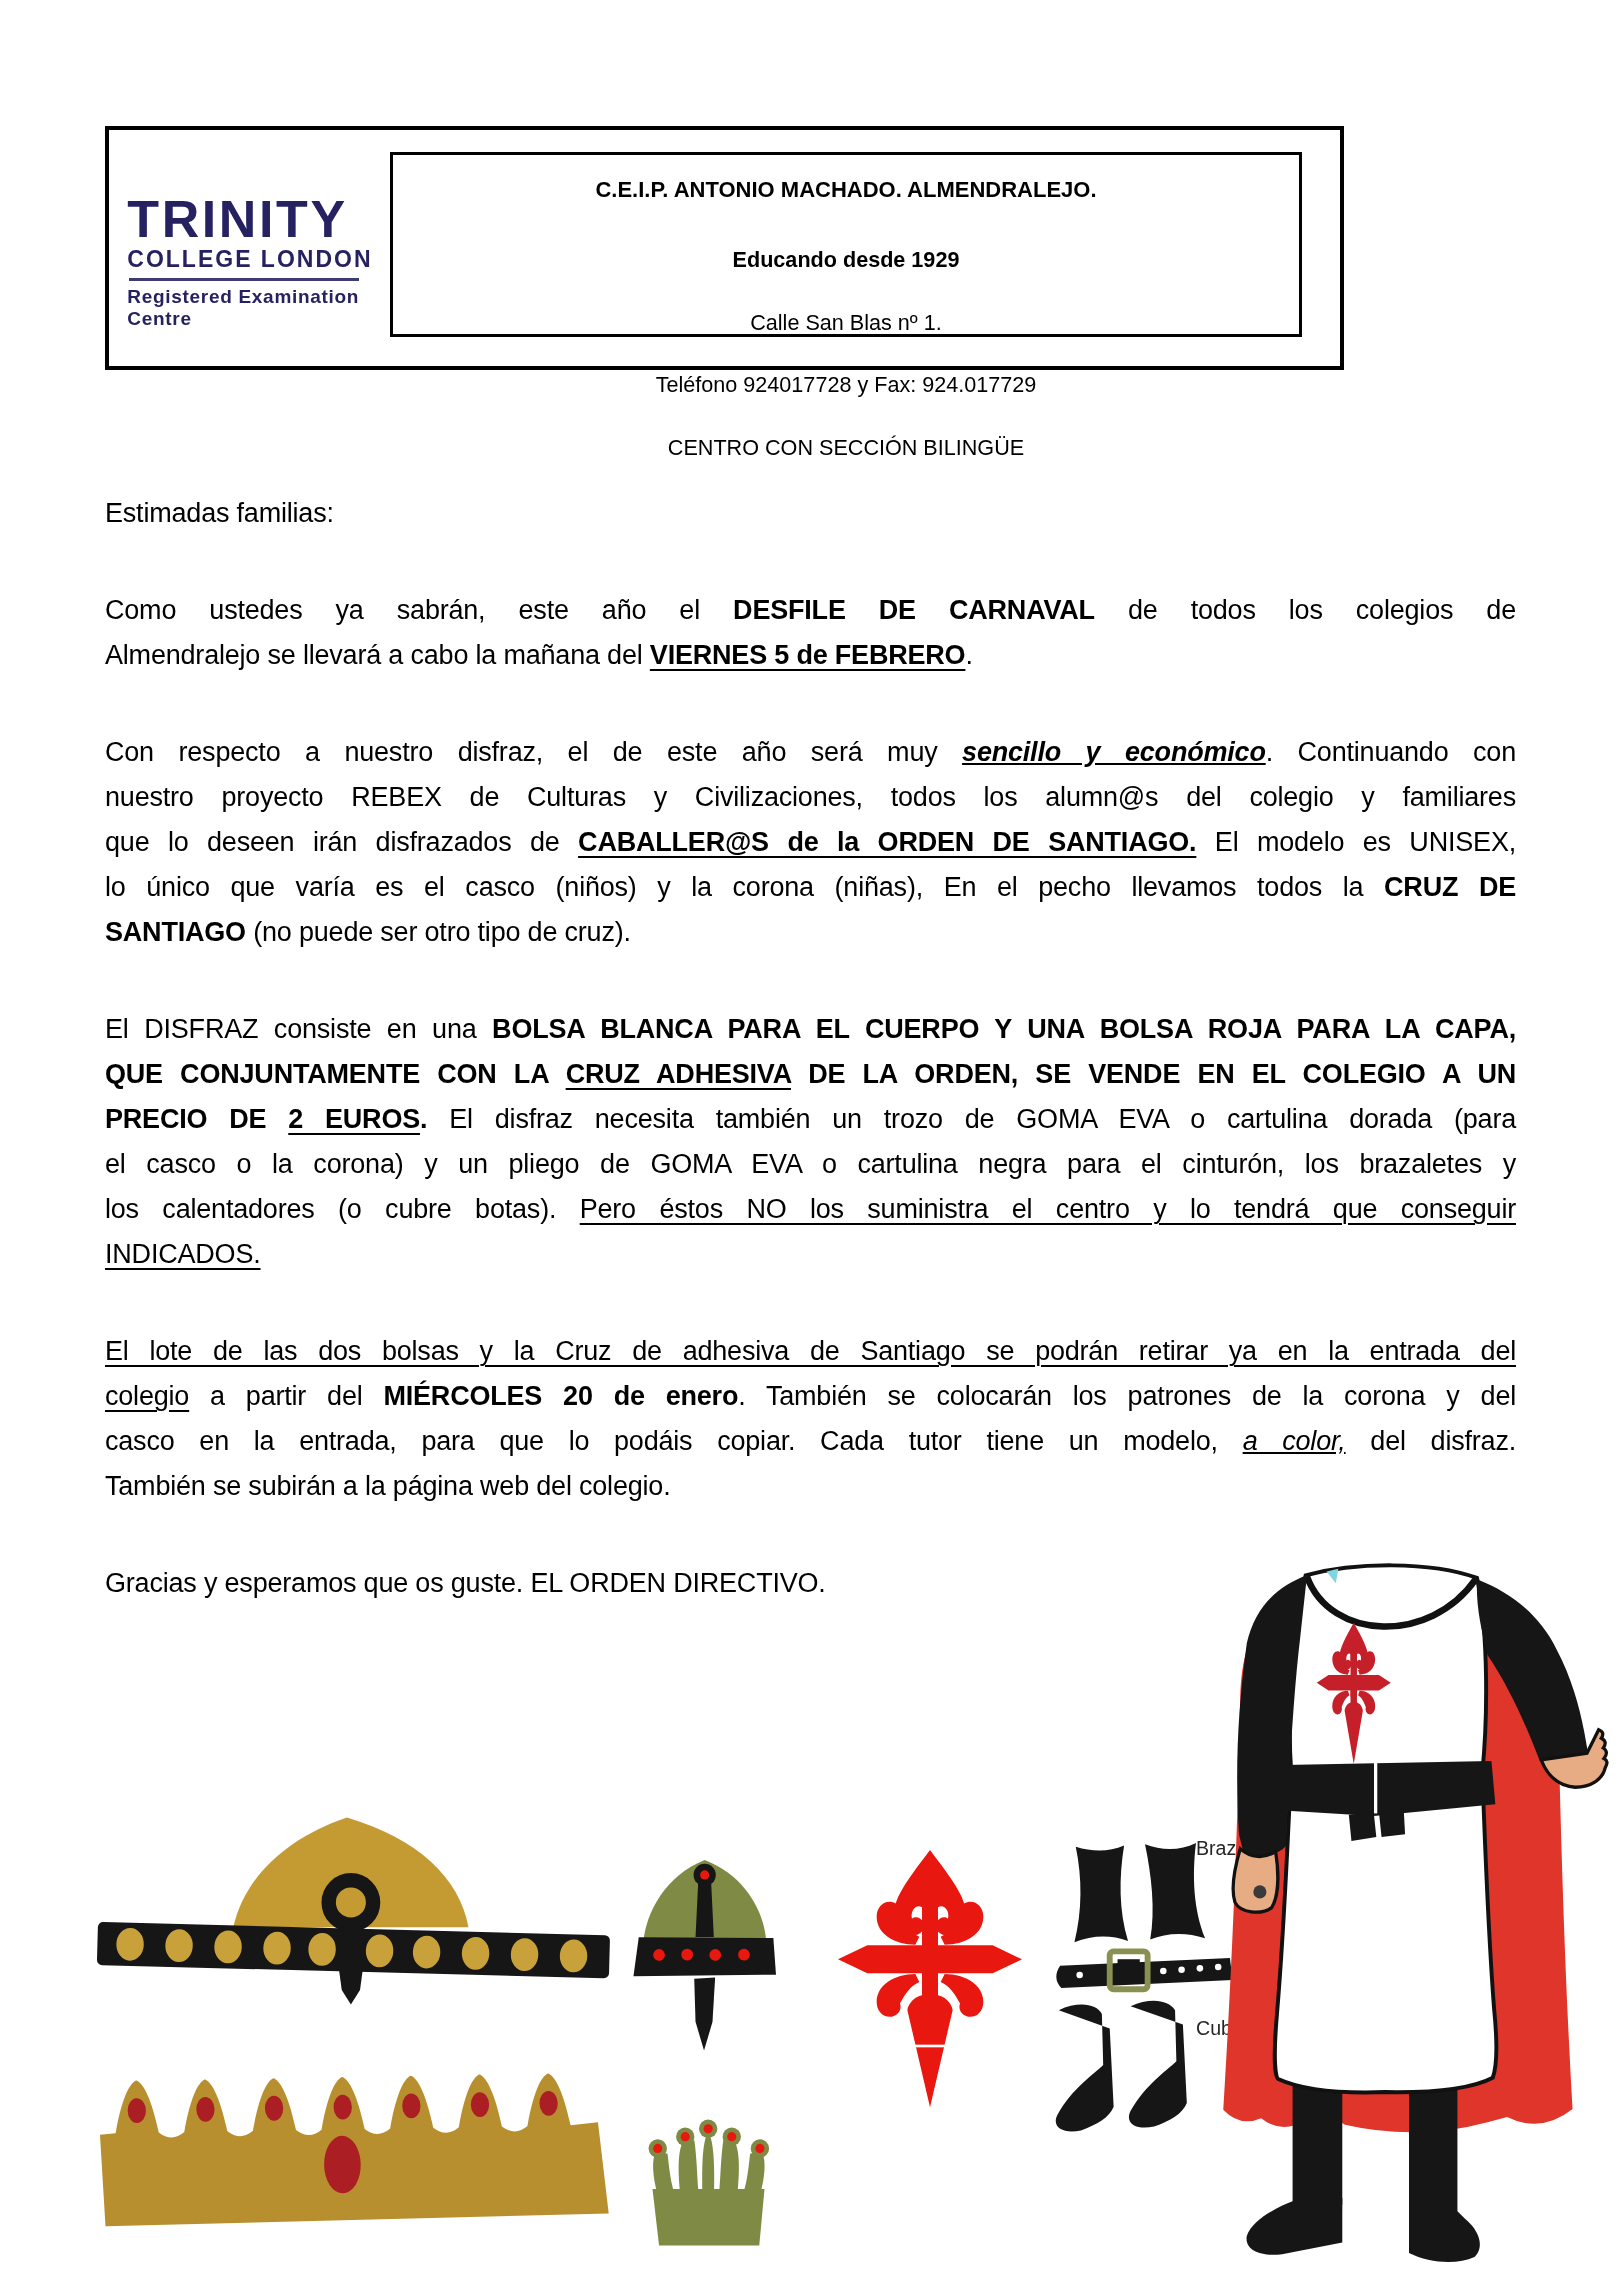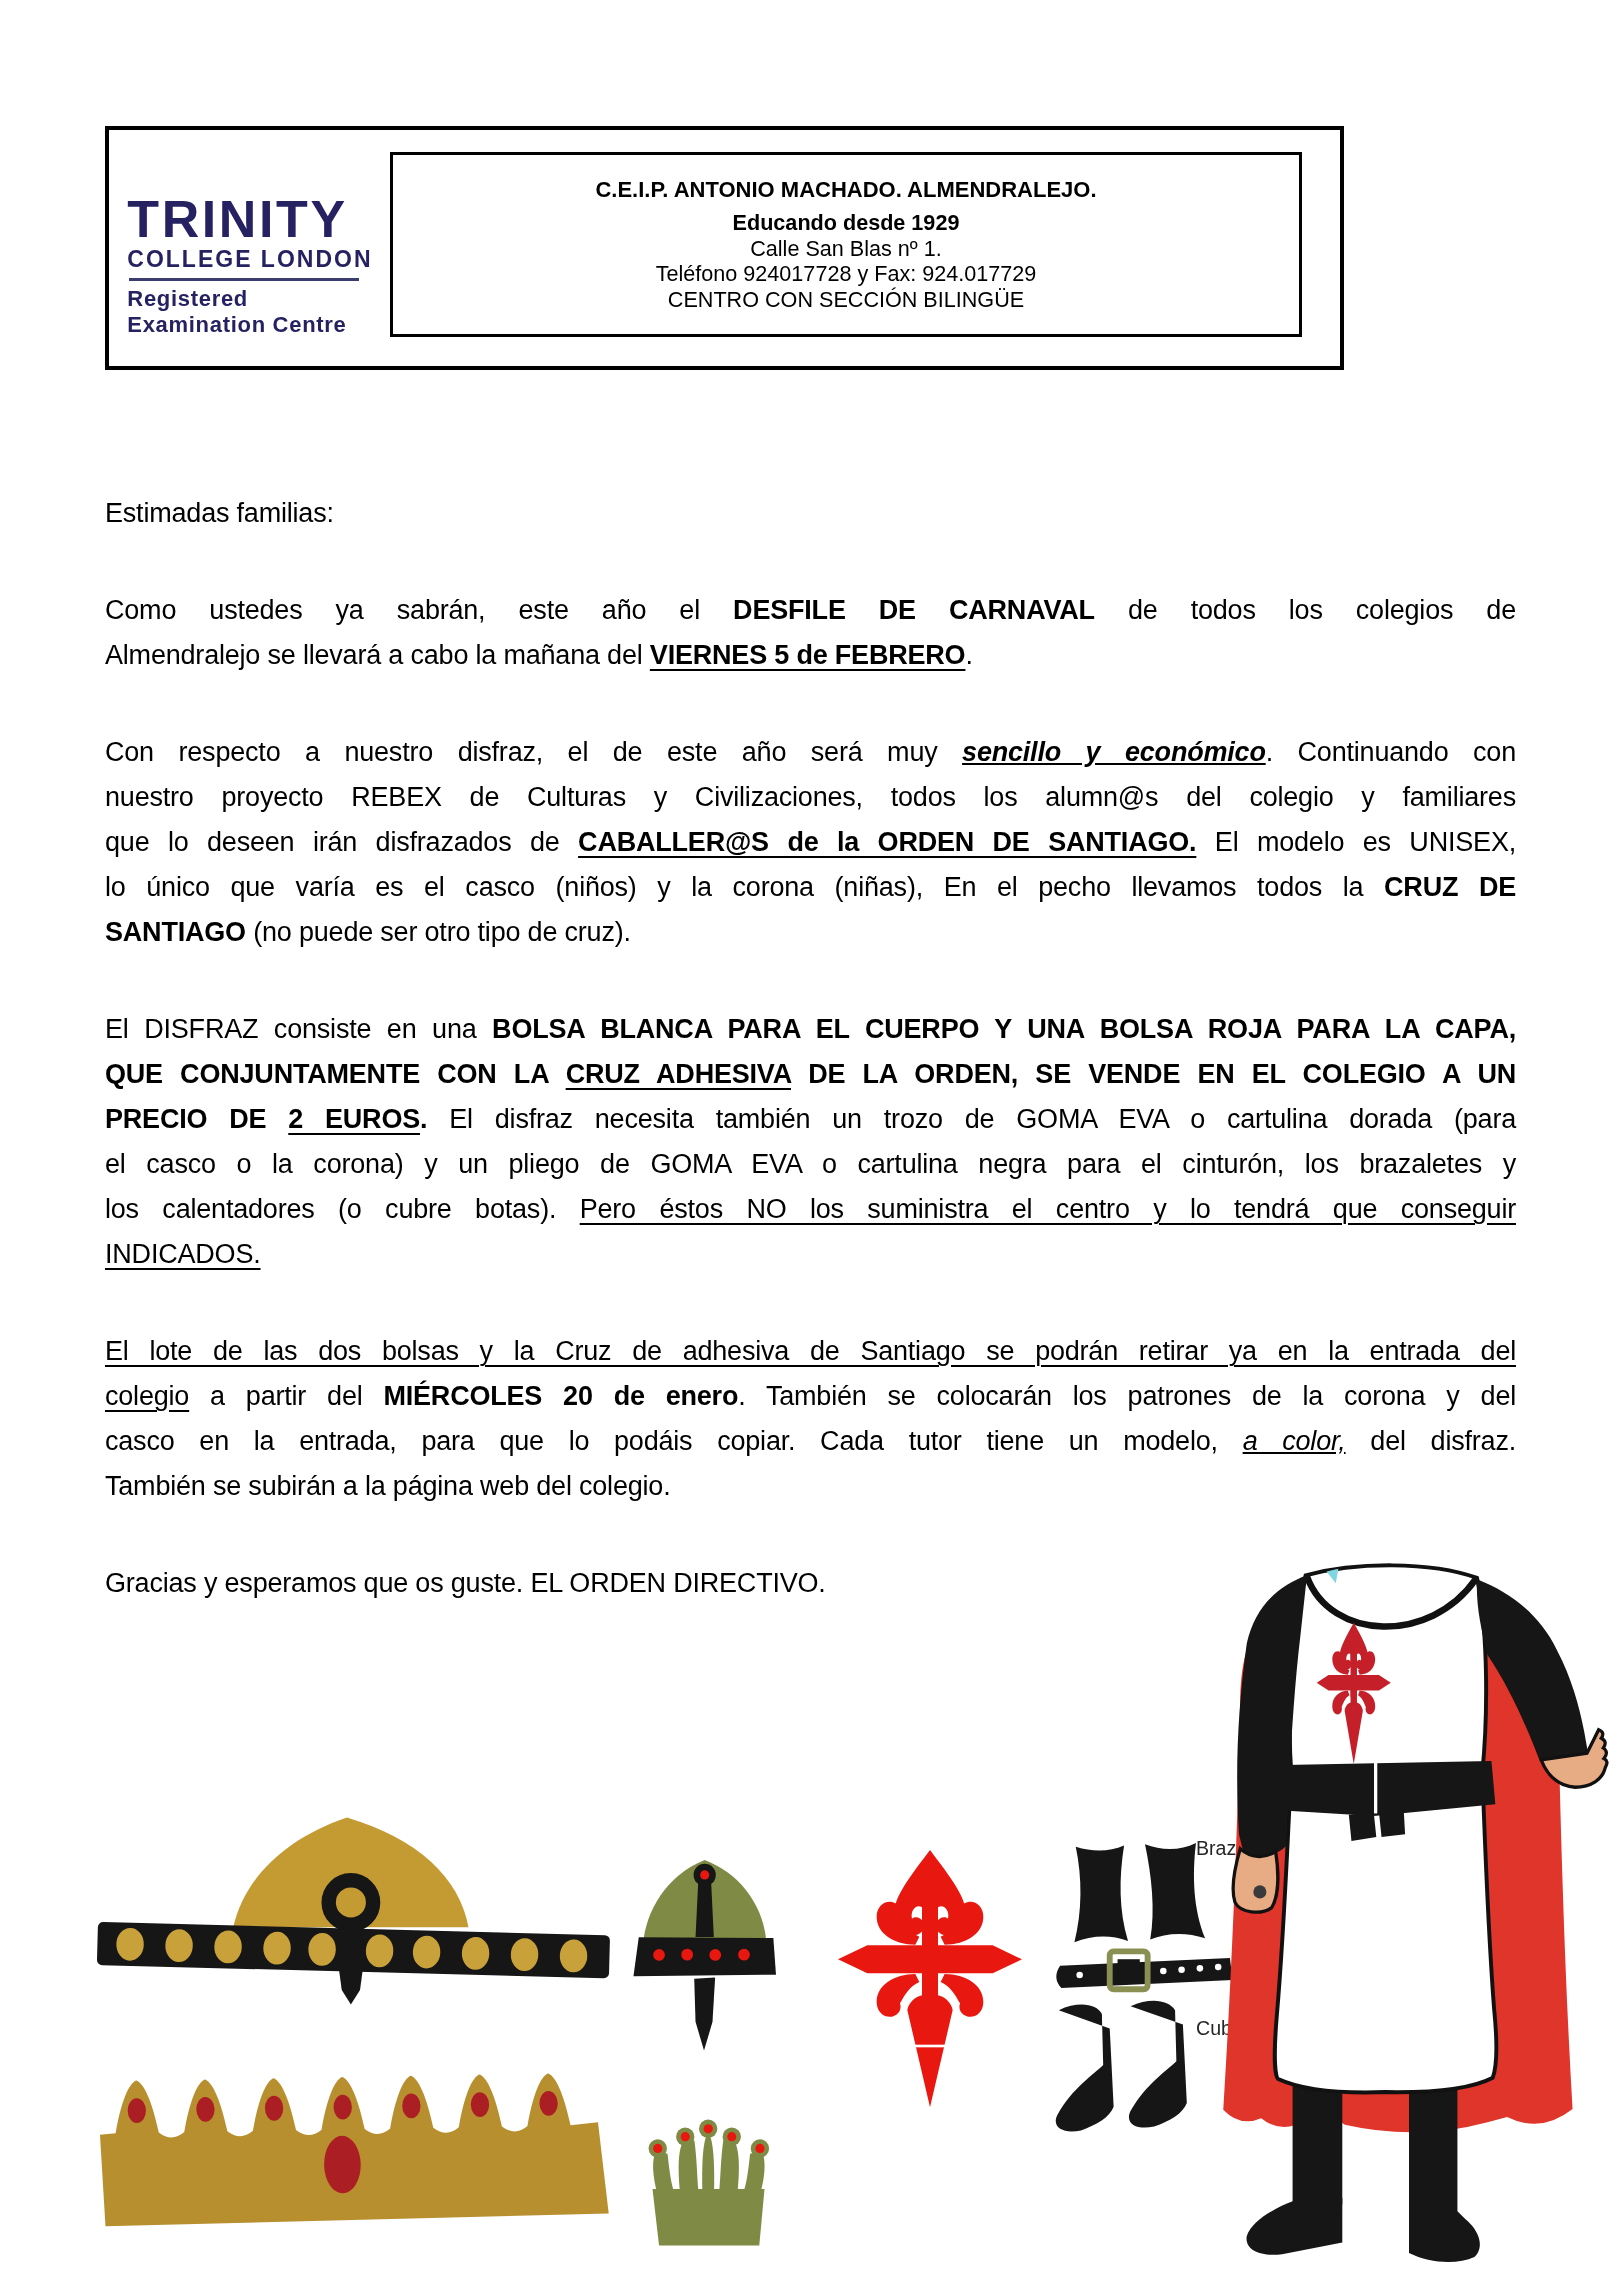--- a/index.html
+++ b/index.html
@@ -6,25 +6,25 @@
   #page{position:relative;width:1623px;height:2295px;background:#ffffff;
         font-family:"Liberation Sans",sans-serif;color:#000;overflow:hidden;}
 
   
   .outer-box{position:absolute;left:105px;top:126px;width:1231px;height:236px;
              border:4.6px solid #000;background:#fff;}
   .logo{position:absolute;left:18.3px;top:63px;width:249px;color:#262262;}
   .logo .t1{font-size:52px;font-weight:bold;letter-spacing:2.6px;line-height:52px;}
   .logo .t2{font-size:23px;letter-spacing:2px;line-height:29px;font-weight:700;}
   .logo .rule{width:230px;height:3.3px;background:#3c3c70;margin:3.9px 0 5.2px 1.3px;}
-  .logo .t3{font-size:22px;font-weight:bold;letter-spacing:0.7px;}
+  .logo .t3{font-size:19px;font-weight:bold;letter-spacing:0.7px;}
   .inner-box{position:absolute;left:281px;top:22px;width:906px;height:179px;
              border:3.9px solid #000;text-align:center;}
   .inner-box .title{font-size:22px;font-weight:bold;margin-top:14.4px;line-height:41px;}
-  .inner-box .sub{font-size:21.6px;line-height:25.5px;}
+  .inner-box .sub{font-size:21.6px;line-height:25.5px;margin-top:37px;}
   .inner-box .sub.b{font-weight:bold;}
 
   
   .letter{position:absolute;left:105px;top:453px;width:1411px;margin-top:38px;}
   .para{margin:0 0 52px 0;}
   .line{font-size:27px;line-height:45px;letter-spacing:-0.2px;height:45px;
         text-align:left;white-space:normal;}
   .line.fill{text-align:justify;text-align-last:justify;}
   .line span.b{font-weight:bold;}
   .line span.i{font-style:italic;text-decoration:underline;}

